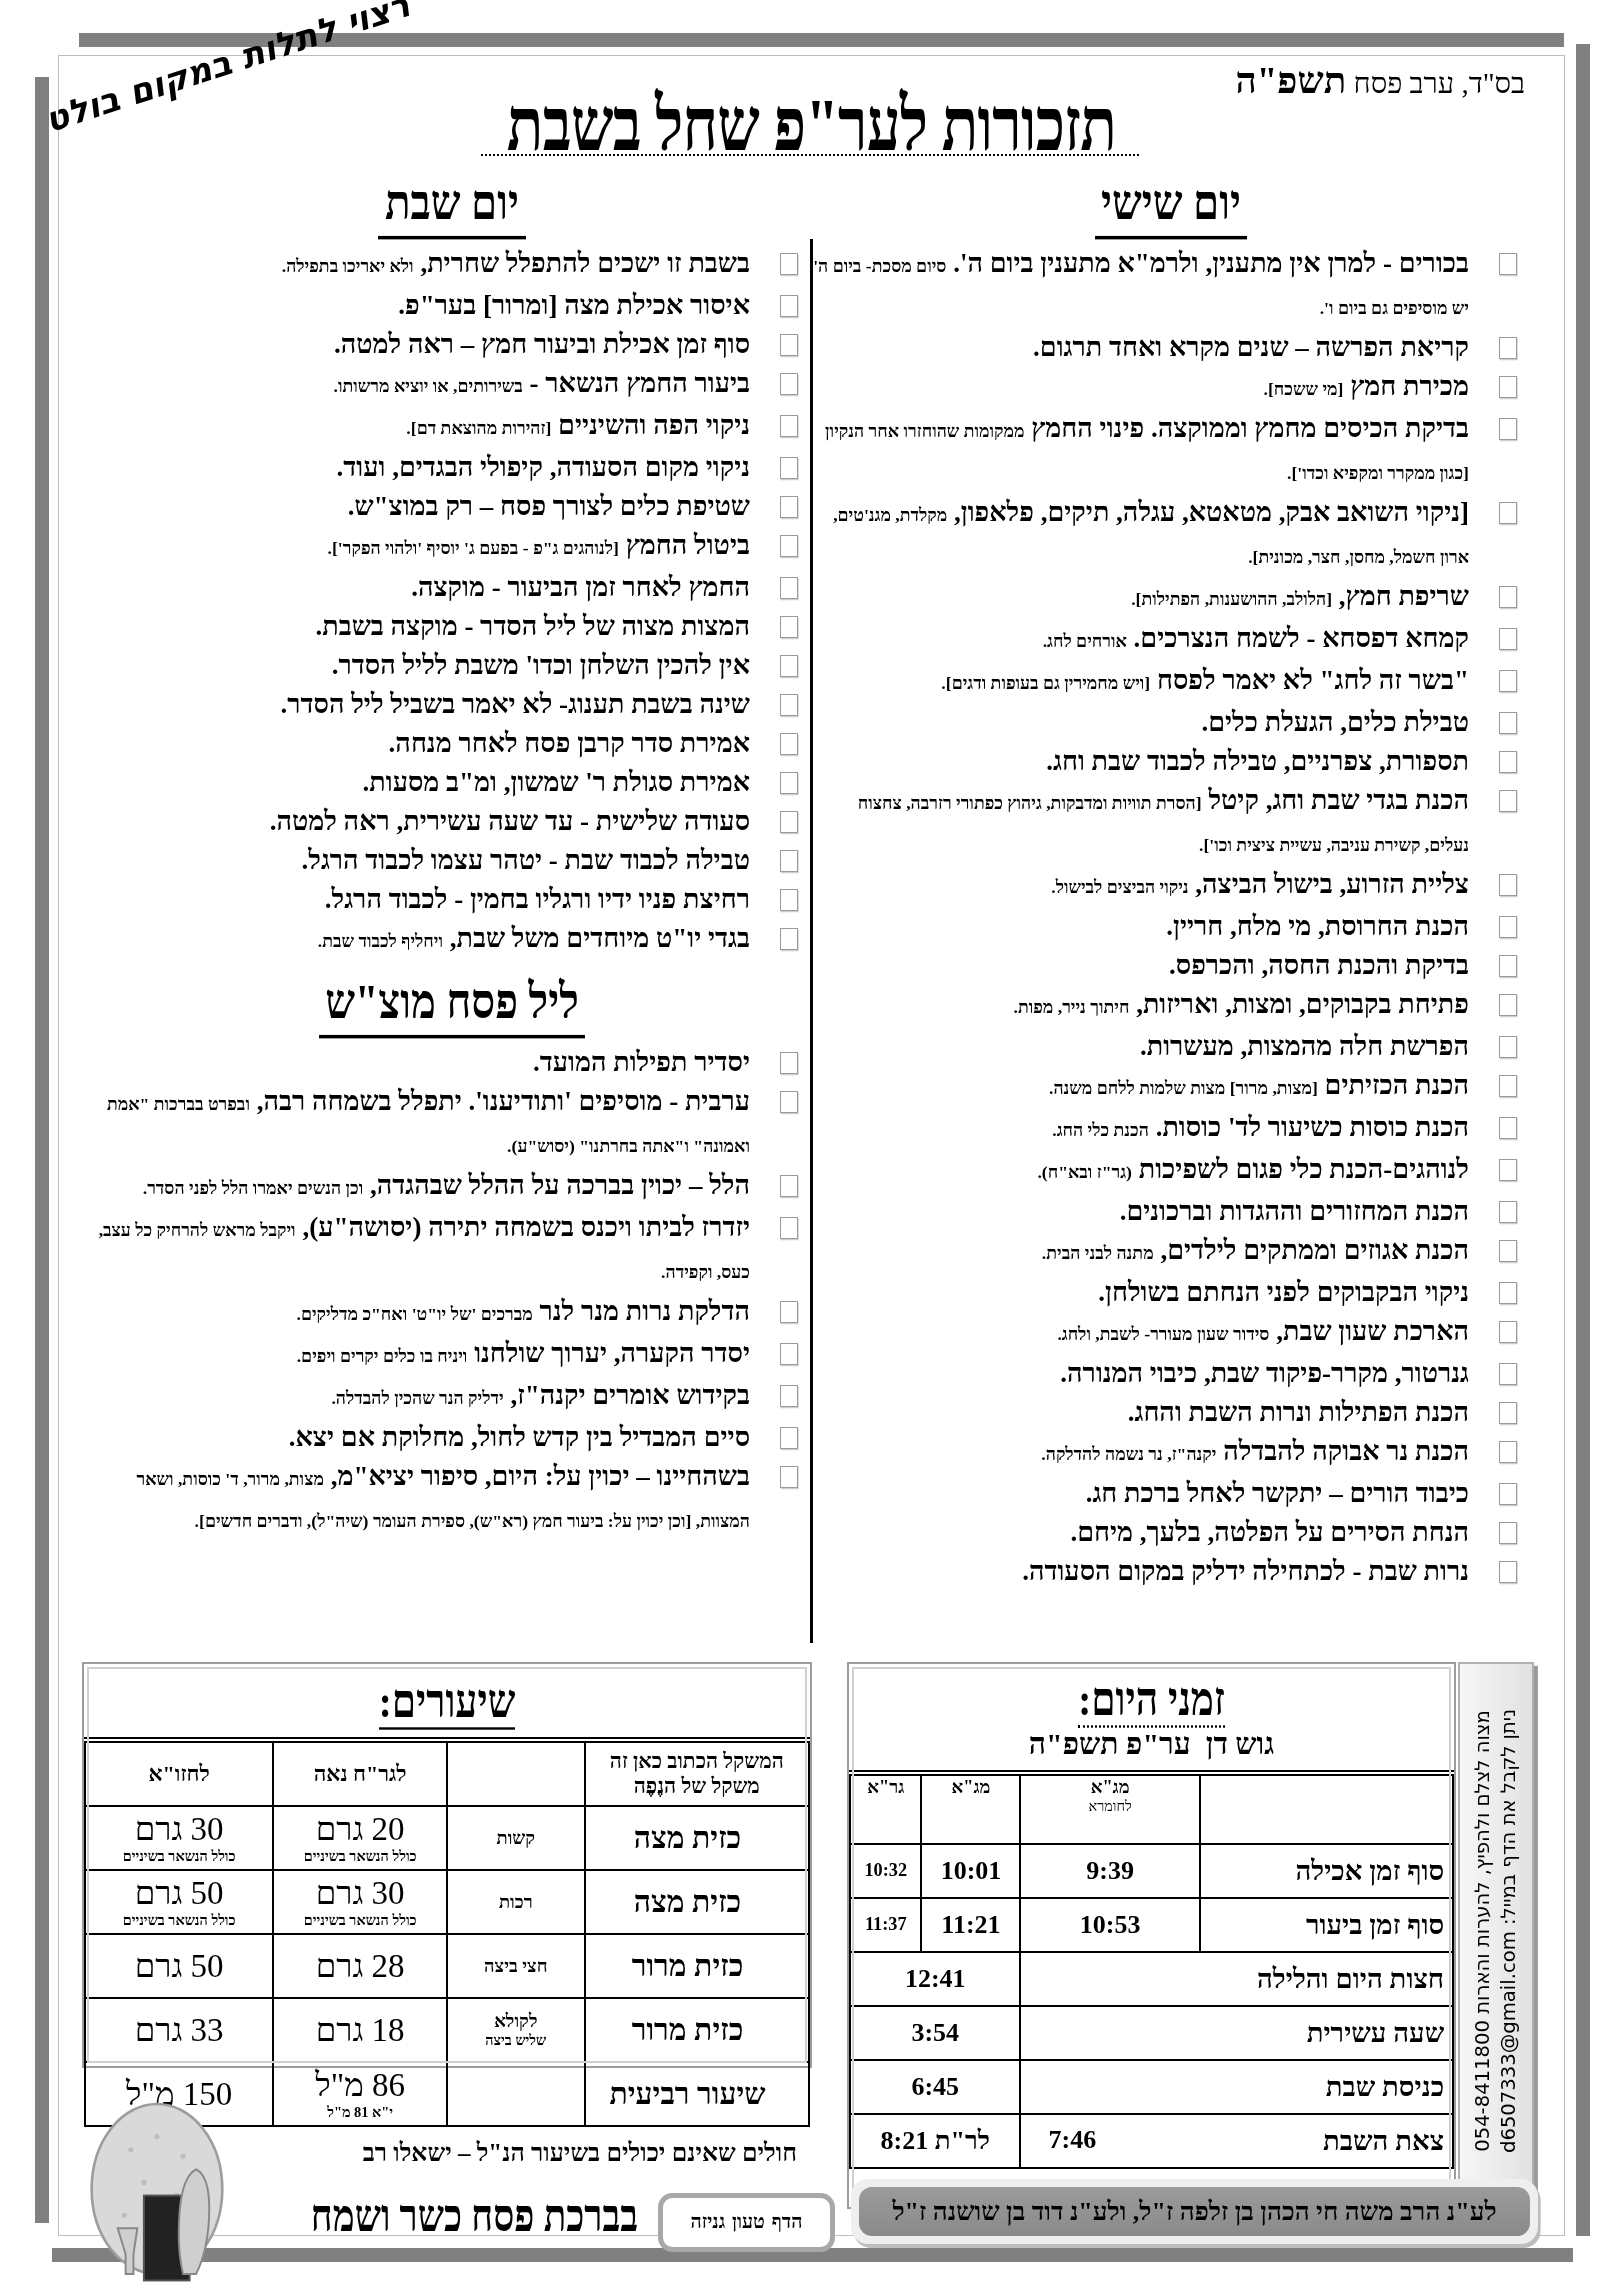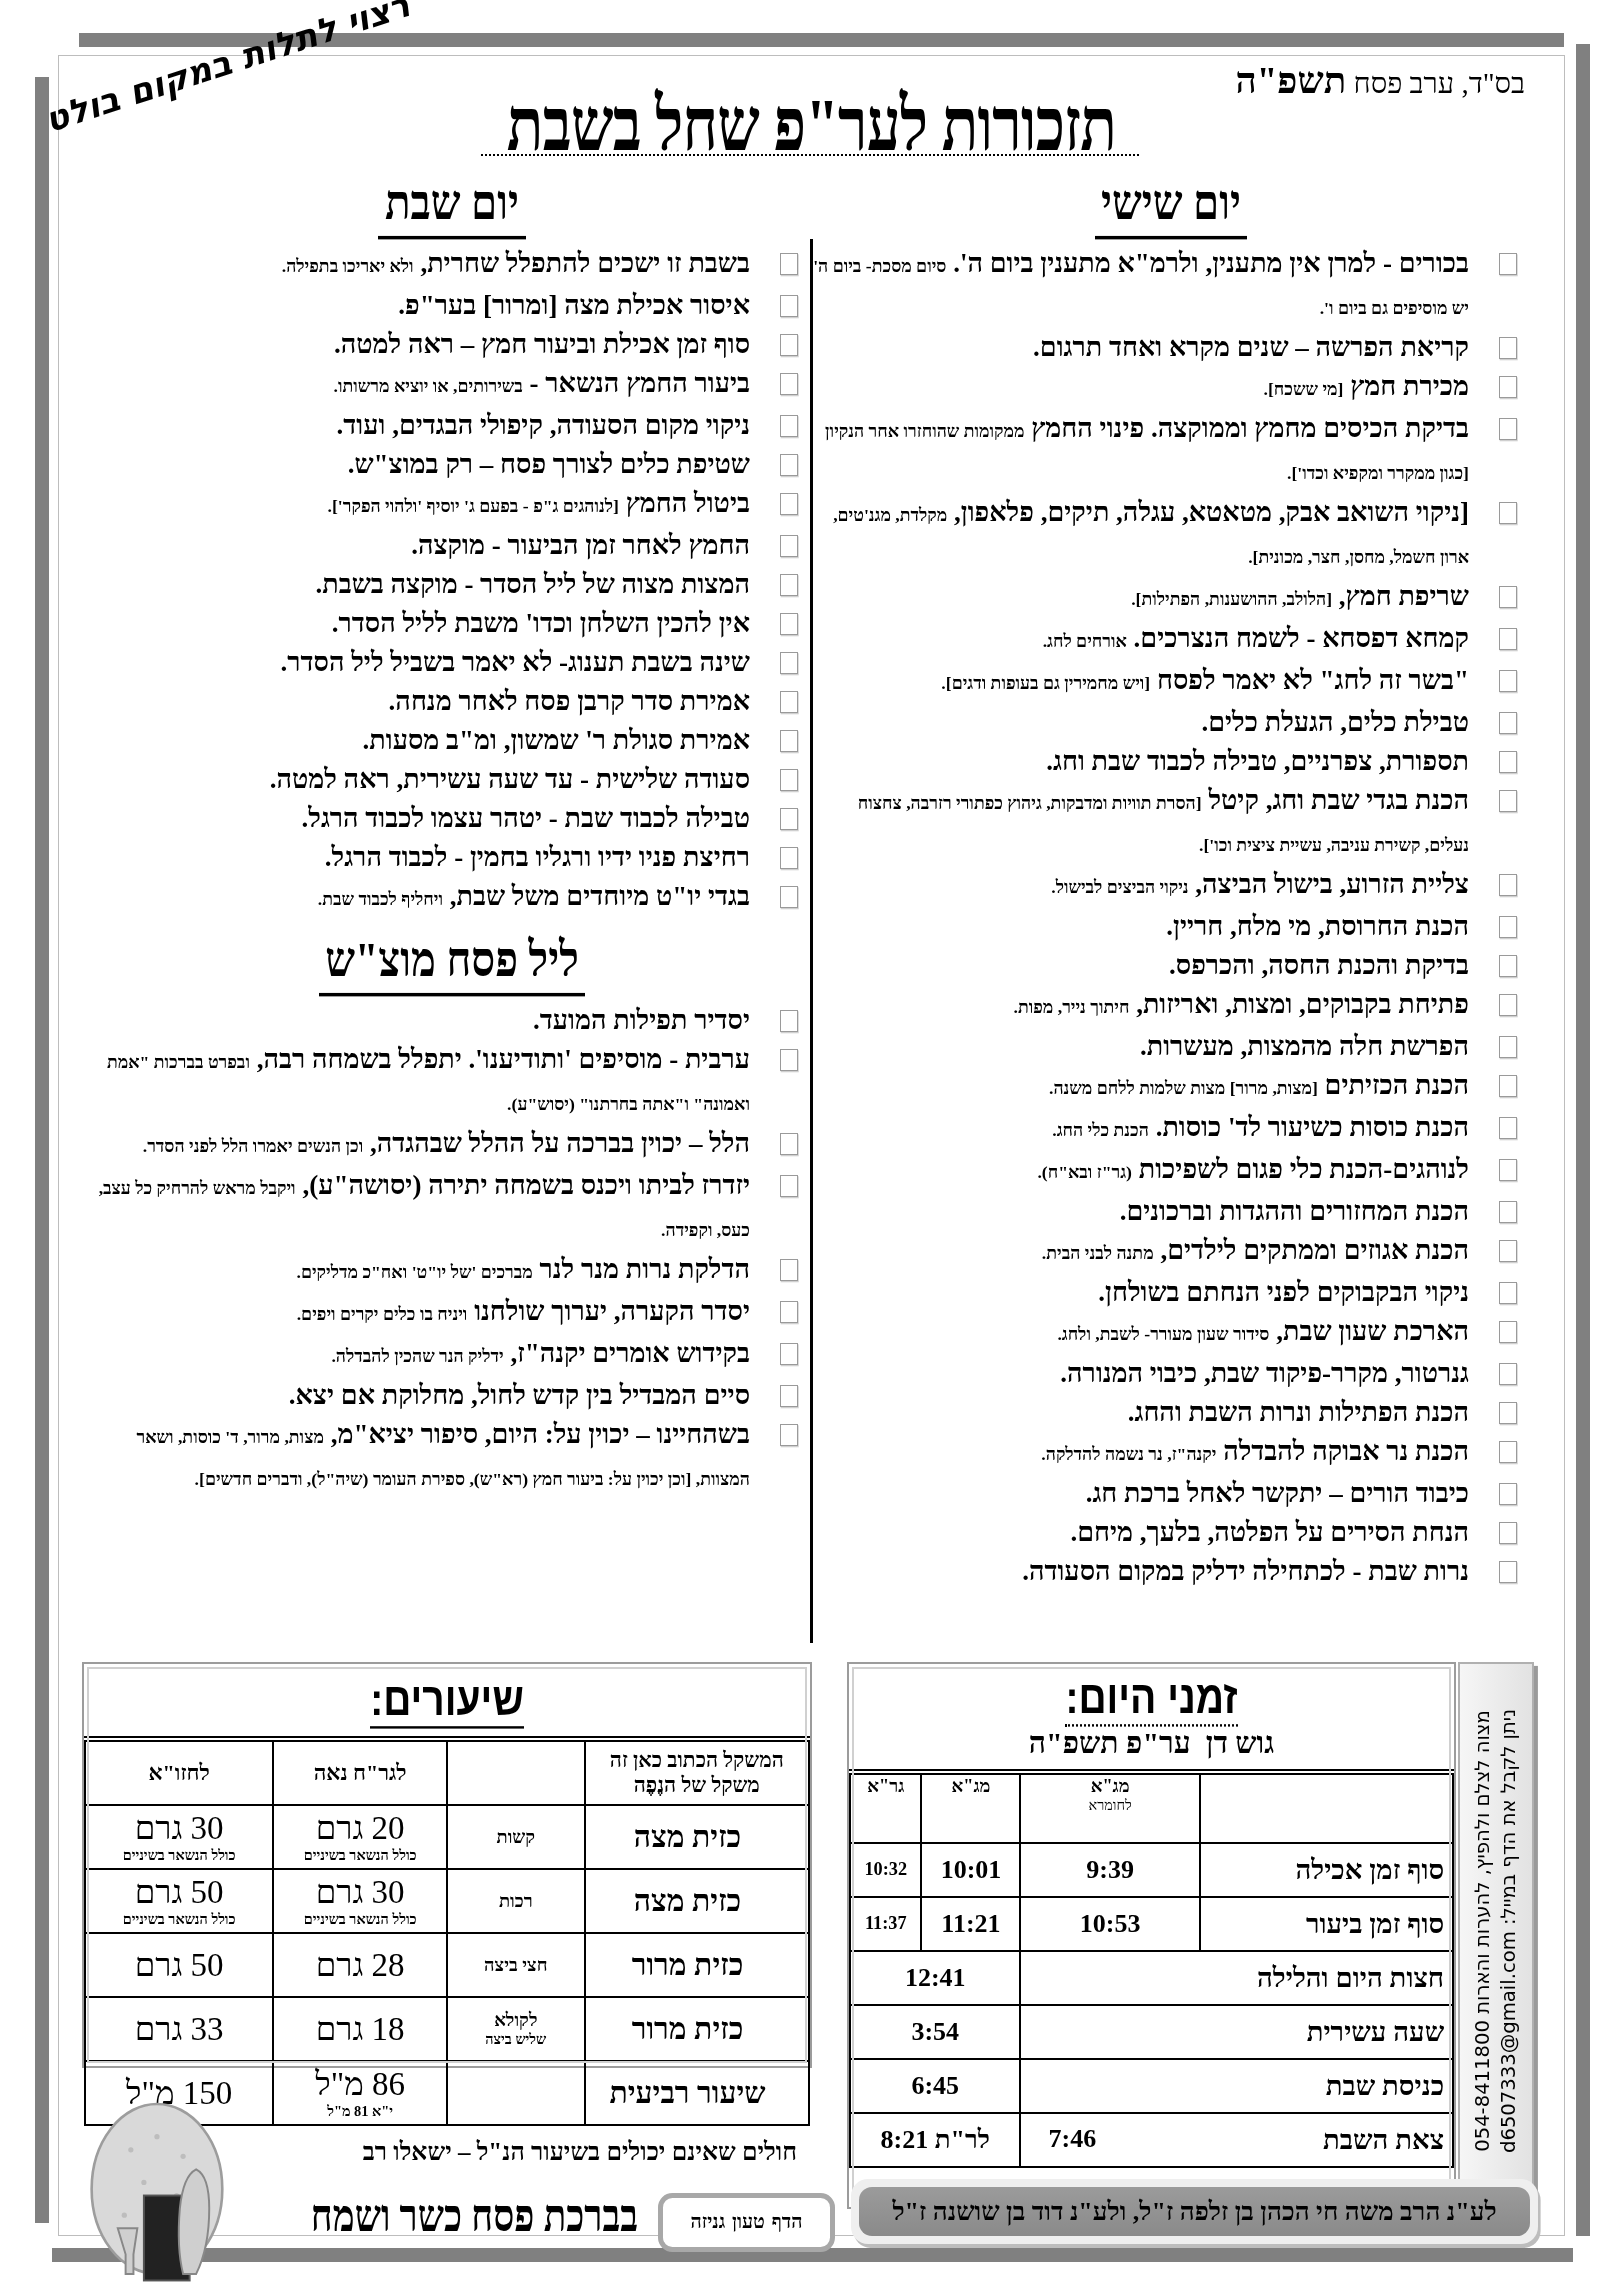--- a/index.html
+++ b/index.html
@@ -33,21 +33,21 @@
 
   .items { list-style:none; margin:9.2px 0 0 0; padding:0; }
   .item { position:relative; padding-right:62px; font-size:27px; font-weight:bold; line-height:39px;
           font-family:"Liberation Serif",serif; }
   .item .sub { font-size:17.7px; font-weight:bold; }
   .checkbox { position:absolute; right:14.4px; top:9.2px; width:15.7px; height:19.6px;
               border:1.3px solid #9a9a9a; box-shadow:0.7px 1.3px 0 #cfcfcf; background:#fff; }
 
   
   .box { position:absolute; border:2.6px solid #9c9c9c; outline:2px solid #d0d0d0; outline-offset:-7.9px; background:#fff; }
-  .box-title { text-align:center; font-size:39px; font-weight:bold; font-family:Liberation Sans, sans-serif; }
+  .box-title { text-align:center; font-size:39px; font-weight:bold; font-family:Liberation Serif, serif; }
   .box-title span { display:inline-block; border-bottom:2.6px solid #000; transform:scaleY(1.2); }
 
   table.grid { border-collapse:collapse; width:100%; font-family:"Liberation Serif",serif; }
   table.grid td { border:2px solid #000; text-align:center; vertical-align:middle; }
   .shiurim-box { top:1662px; left:82px; width:726px; height:402px; }
   .shiurim-box table td { height:60px; }
   .big { font-size:33px; font-weight:normal; }
   .mid { font-size:22px; font-weight:bold; }
   .tiny { font-size:14.4px; font-weight:bold; display:block; }
   .label-cell { font-size:30px; font-weight:bold; text-align:center; padding-right:19.6px; }
@@ -127,20 +127,21 @@
 
 <div class="col-divider"></div>
 
 <div class="col col-left">
   <h2 class="section-title"><span>יום שבת</span></h2>
   <ul class="items" id="shabbat-list">
       <li class="item"><span class="checkbox"></span><span>בשבת זו ישכים להתפלל שחרית,</span> <span class="sub">ולא יאריכו בתפילה.</span></li>
       <li class="item"><span class="checkbox"></span><span>איסור אכילת מצה [ומרור] בער"פ.</span></li>
       <li class="item"><span class="checkbox"></span><span>סוף זמן אכילת וביעור חמץ – ראה למטה.</span></li>
       <li class="item"><span class="checkbox"></span><span>ביעור החמץ הנשאר -</span> <span class="sub">בשירותים, או יוציא מרשותו.</span></li>
+      <li class="item"><span class="checkbox"></span><span>ניקוי הפה והשיניים</span> <span class="sub">[זהירות מהוצאת דם].</span></li>
       <li class="item"><span class="checkbox"></span><span>ניקוי מקום הסעודה, קיפולי הבגדים, ועוד.</span></li>
       <li class="item"><span class="checkbox"></span><span>שטיפת כלים לצורך פסח – רק במוצ"ש.</span></li>
       <li class="item"><span class="checkbox"></span><span>ביטול החמץ</span> <span class="sub">[לנוהגים ג"פ - בפעם ג' יוסיף 'ולהוי הפקר'].</span></li>
       <li class="item"><span class="checkbox"></span><span>החמץ לאחר זמן הביעור - מוקצה.</span></li>
       <li class="item"><span class="checkbox"></span><span>המצות מצוה של ליל הסדר - מוקצה בשבת.</span></li>
       <li class="item"><span class="checkbox"></span><span>אין להכין השלחן וכדו' משבת לליל הסדר.</span></li>
       <li class="item"><span class="checkbox"></span><span>שינה בשבת תענוג- לא יאמר בשביל ליל הסדר.</span></li>
       <li class="item"><span class="checkbox"></span><span>אמירת סדר קרבן פסח לאחר מנחה.</span></li>
       <li class="item"><span class="checkbox"></span><span>אמירת סגולת ר' שמשון, ומ"ב מסעות.</span></li>
       <li class="item"><span class="checkbox"></span><span>סעודה שלישית - עד שעה עשירית, ראה למטה.</span></li>

